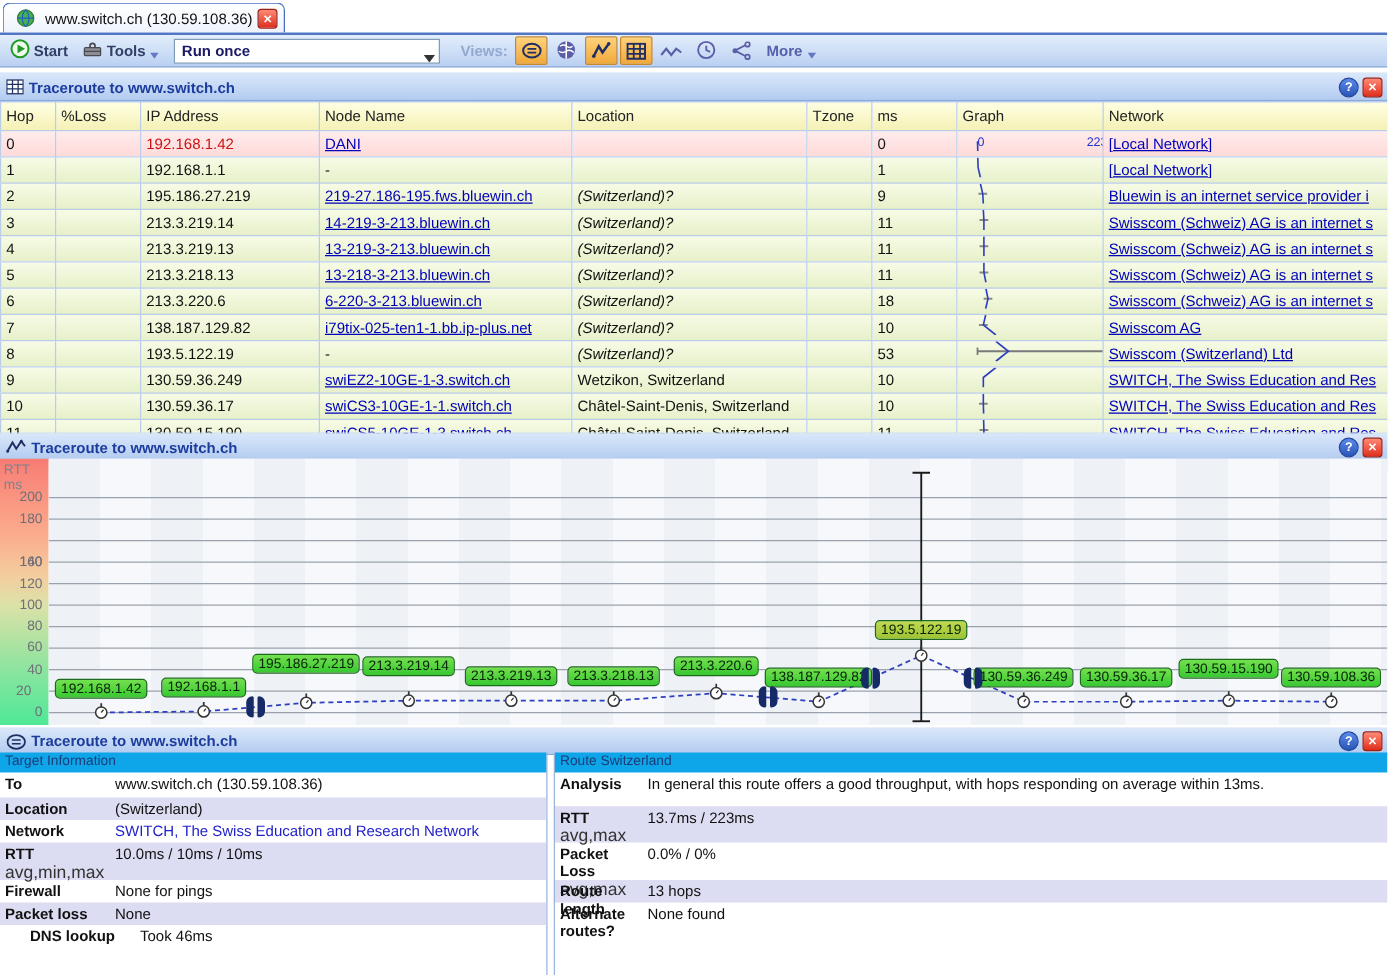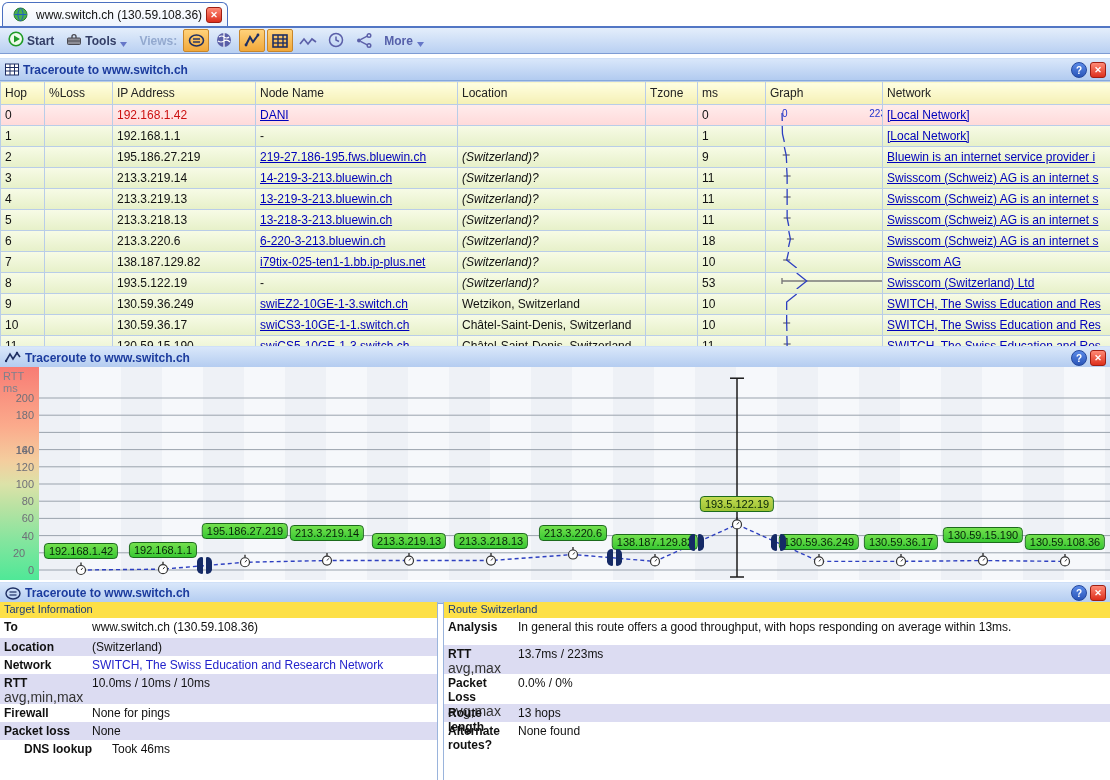--- a/index.html
+++ b/index.html
@@ -61,21 +61,21 @@
        border:1px solid #1c6b1c;border-radius:4px;padding:1px 4px;font-size:11px;color:#062308;white-space:nowrap;}
   .nodelabel.alt{background:linear-gradient(#c2da52,#9cc232);}
   .fwmark{position:absolute;z-index:3;width:15px;height:17px;display:flex;justify-content:space-between;}
   .fwmark span{width:6px;height:17px;background:#152a66;}
   .fwmark .l{border-radius:8px 2px 2px 8px;}
   .fwmark .r{border-radius:2px 8px 8px 2px;}
   
   .infocol{position:absolute;top:20px;bottom:0;}
   .col-left{left:0;width:437px;border-right:1px solid #9ab4dc;}
   .col-right{left:443px;width:667px;border-left:1px solid #9ab4dc;}
-  .colhead{height:15px;background:#fde047;color:#1c3c7a;font-size:11px;padding:1px 0 0 4px;}
+  .colhead{height:15px;background:#0ea5e9;color:#1c3c7a;font-size:11px;padding:1px 0 0 4px;}
   .irow{display:flex;box-sizing:border-box;}
   .irow.lav{background:#dcdcf2;}
   .ilabel{flex:0 0 88px;font-weight:bold;padding:2px 0 0 4px;box-sizing:border-box;line-height:14px;}
   .col-right .ilabel{flex:0 0 70px;}
   .isub{display:block;font-weight:normal;font-size:14px;color:#333;}
   .ival{padding:2px 4px 0 4px;line-height:14px;}
   .bluetext{color:#2222cc;}
 </style>
 </head>
 <body>
@@ -105,20 +105,26 @@
     </span>
     <span class="tbtn">
       <span><svg width="16" height="14" viewBox="0 0 16 14">
             <rect x="1.5" y="6" width="13" height="6.5" rx="1" fill="#8d8d95" stroke="#4a4a52"></rect>
             <path d="M6 6 V4.6 a2 2 0 0 1 4 0 V6" fill="none" stroke="#4a4a52" stroke-width="1.4"></path>
             <line x1="1.5" y1="9" x2="14.5" y2="9" stroke="#4a4a52"></line>
           </svg></span>
       <span>Tools</span>
       <span class="caret"><svg width="7" height="5" viewBox="0 0 7 5">
             <polygon points="0,0 7,0 3.5,5" fill="#6677c8"></polygon>
+          </svg></span>
+    </span>
+    <span class="combo">
+      <span class="cval">Run once</span>
+      <span class="arrow"><svg width="9" height="6" viewBox="0 0 9 6">
+            <polygon points="0,0 9,0 4.5,6" fill="#333"></polygon>
           </svg></span>
     </span>
     <span class="views-label">Views:</span>
     <span id="views-box"><span class="vicon sel">
           <svg width="17" height="15" viewBox="0 0 17 15">
             <ellipse cx="8.5" cy="7.5" rx="7" ry="5.5" fill="none" stroke="#1e2f63" stroke-width="1.6"></ellipse>
             <line x1="5" y1="6" x2="12" y2="6" stroke="#1e2f63" stroke-width="1.4"></line>
             <line x1="5" y1="9" x2="12" y2="9" stroke="#1e2f63" stroke-width="1.4"></line>
           </svg>
         </span><span class="vicon">

